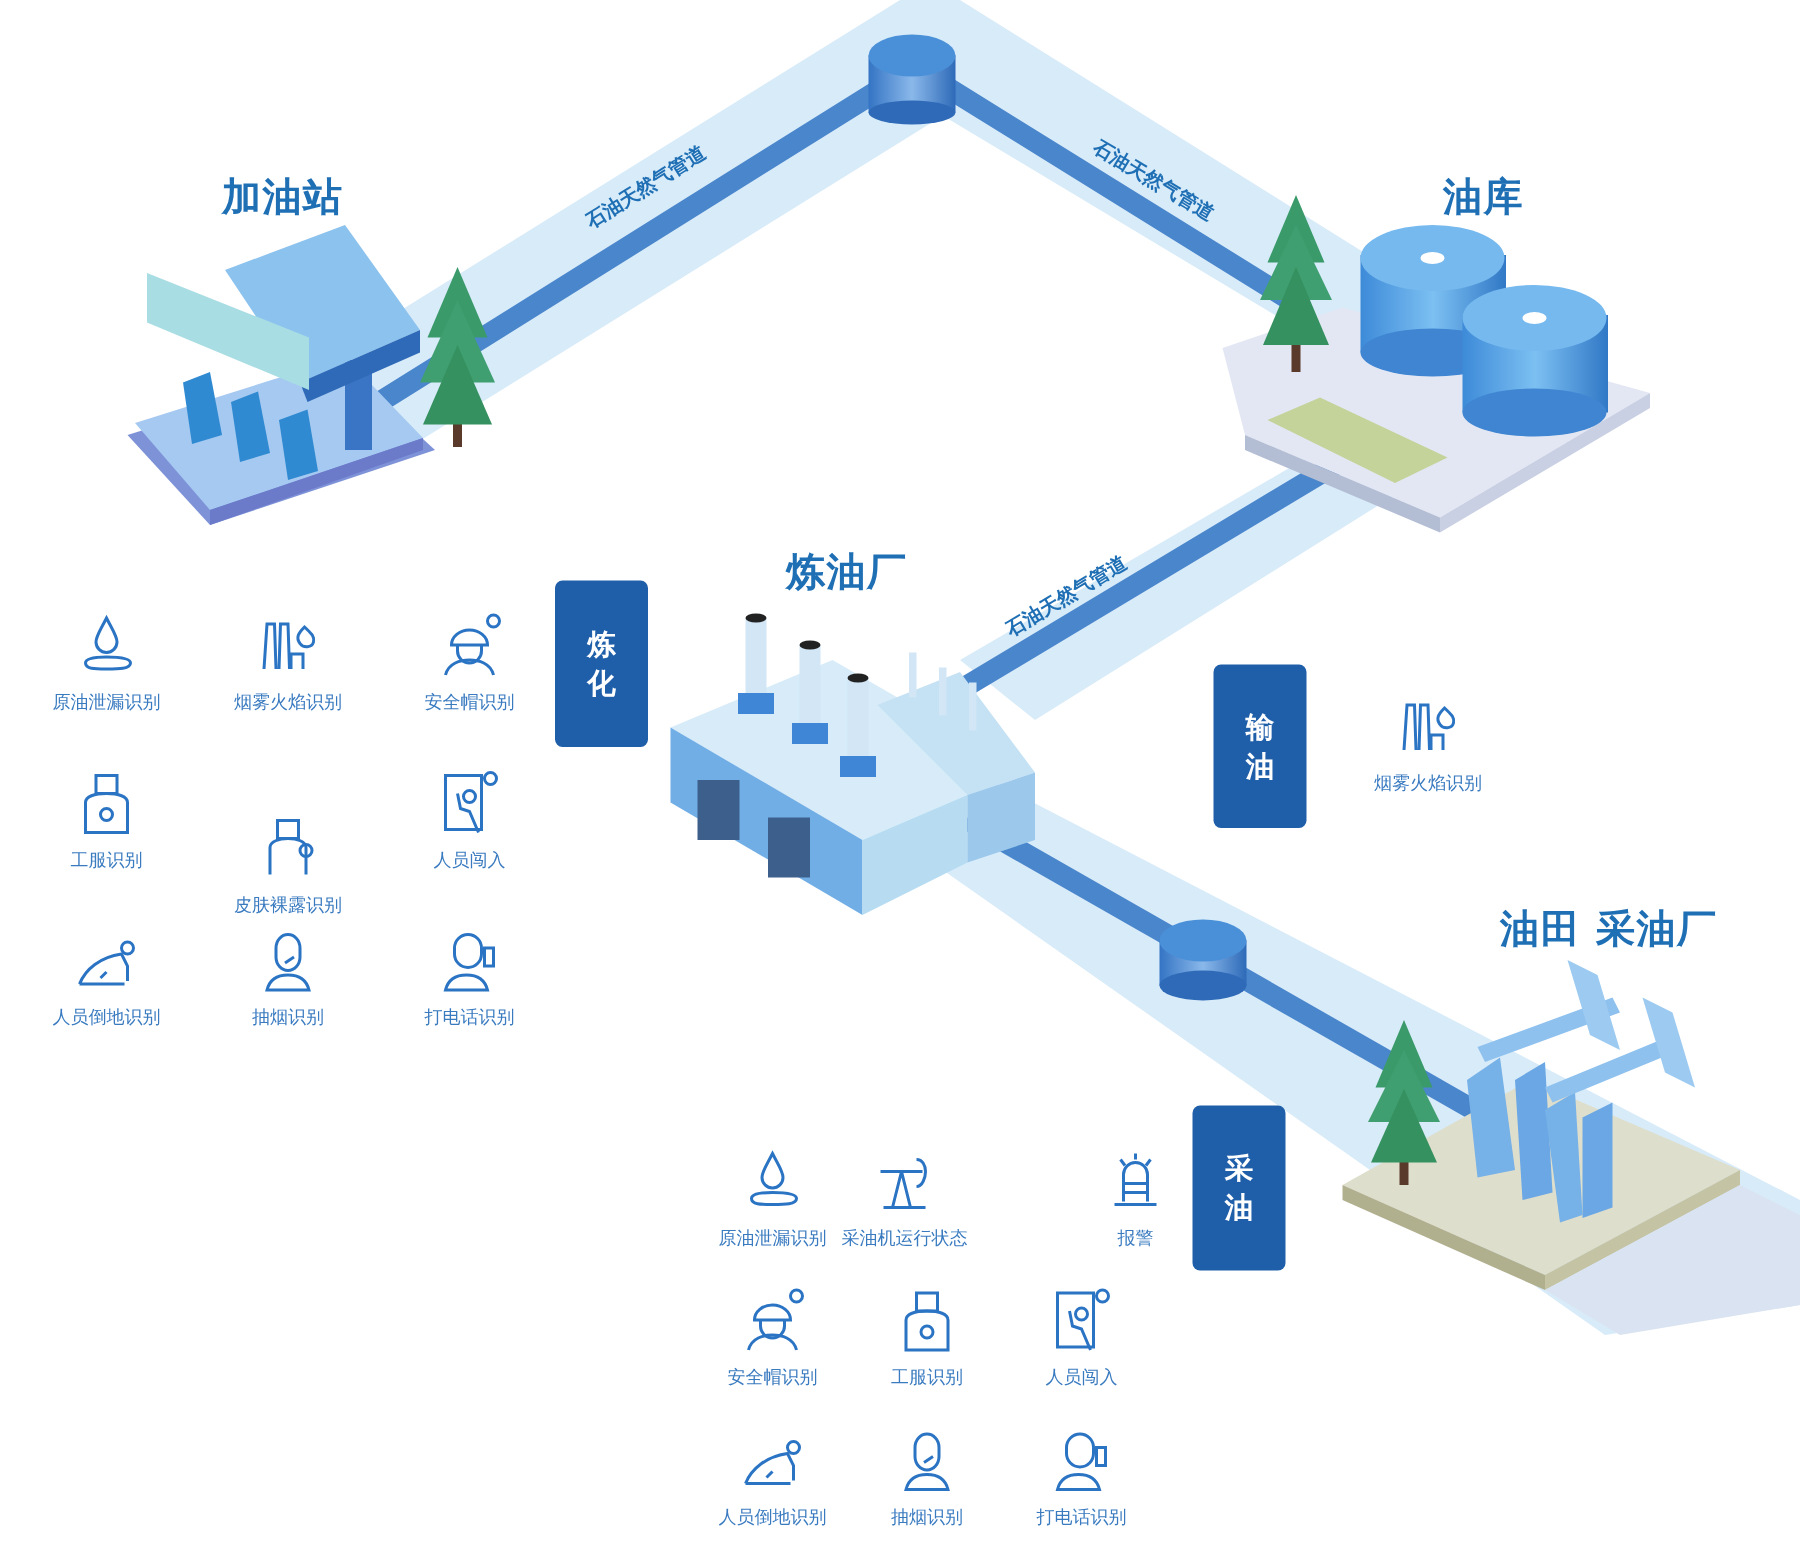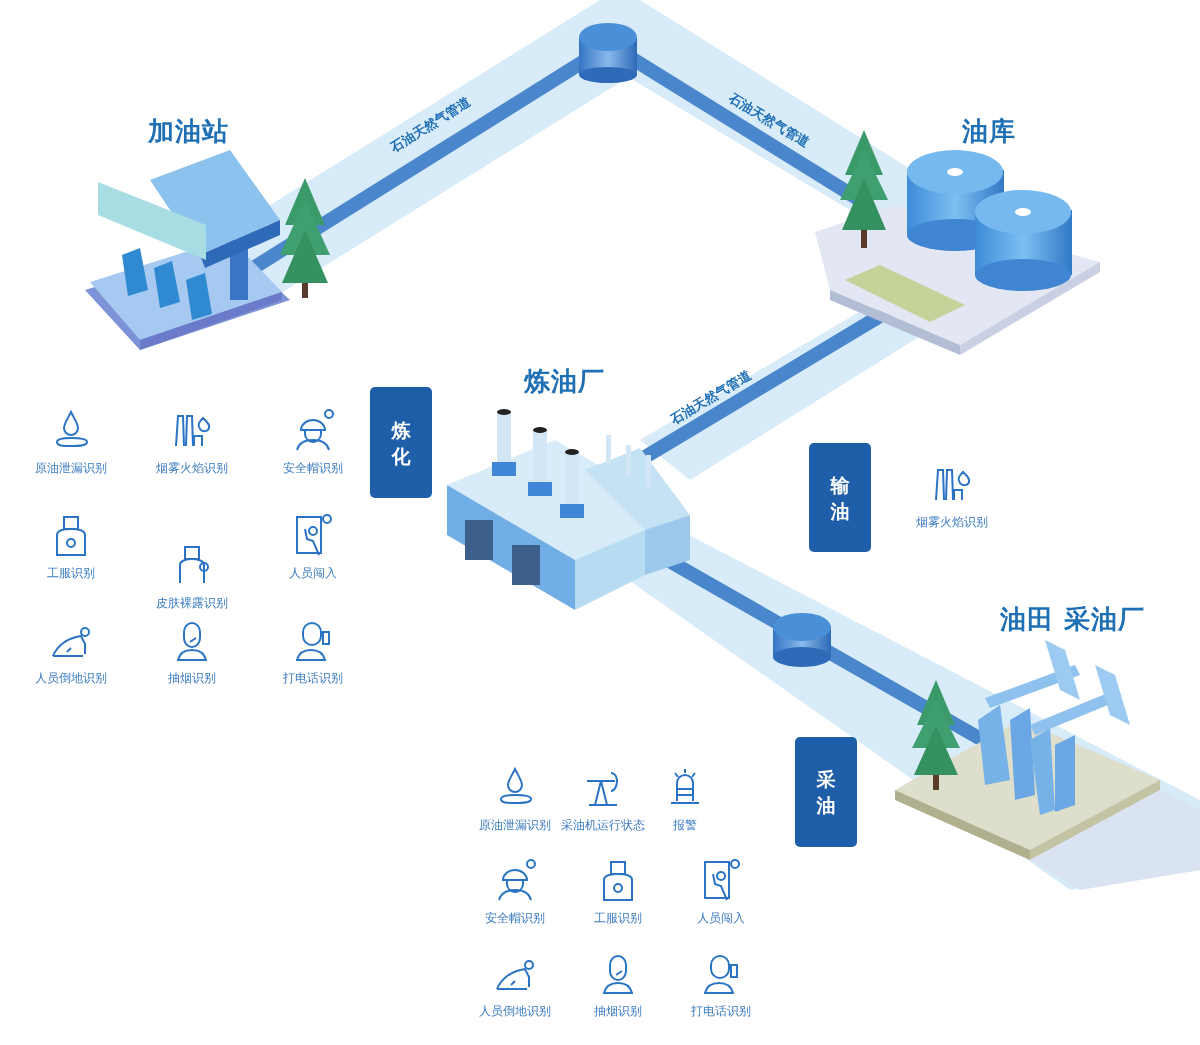--- a/index.html
+++ b/index.html
@@ -257,21 +257,21 @@
       </svg>
       <span class="icon-label">原油泄漏识别</span>
     </div>
     <div class="icon-cell" style="left: 548px; top: 765px; align-items: center;">
       <svg viewBox="0 0 44 44">
         <path d="M6 16 h28 M30 8 c4 0 6 4 6 8 s-2 10-6 10" fill="none" stroke="#2b74c4" stroke-width="2"></path>
         <path d="M14 40 l6-24 l6 24 M8 40 h28" fill="none" stroke="#2b74c4" stroke-width="2"></path>
       </svg>
       <span class="icon-label">采油机运行状态</span>
     </div>
-    <div class="icon-cell" style="left: 630px; top: 765px;">
+    <div class="icon-cell" style="left: 702px; top: 765px;">
       <svg viewBox="0 0 44 44">
         <path d="M14 36 V18 a8 8 0 0 1 16 0 v18 M14 24 h16 M14 30 h16 M8 38 h28" fill="none" stroke="#2b74c4" stroke-width="2"></path>
         <path d="M22 4 v4 M12 8 l3 4 M32 8 l-3 4" fill="none" stroke="#2b74c4" stroke-width="2"></path>
       </svg>
       <span class="icon-label">报警</span>
     </div>
     <div class="icon-cell" style="left: 460px; top: 858px;">
       <svg viewBox="0 0 44 44">
         <path d="M10 22 a12 10 0 0 1 24 0 Z" fill="none" stroke="#2b74c4" stroke-width="2"></path>
         <path d="M14 22 v4 a8 8 0 0 0 16 0 v-4" fill="none" stroke="#2b74c4" stroke-width="2"></path>

